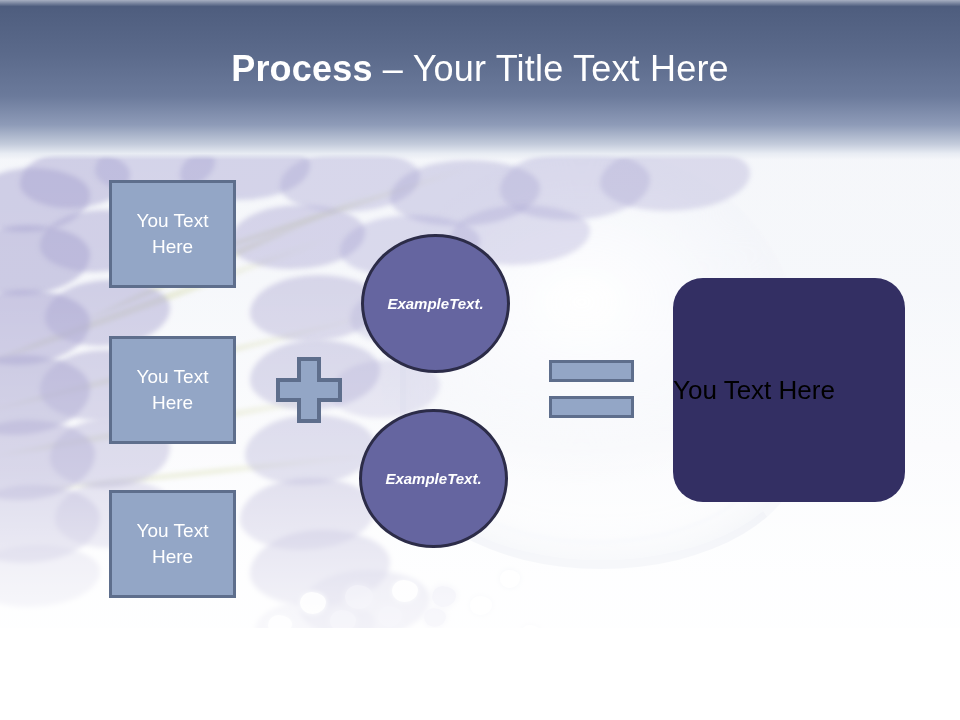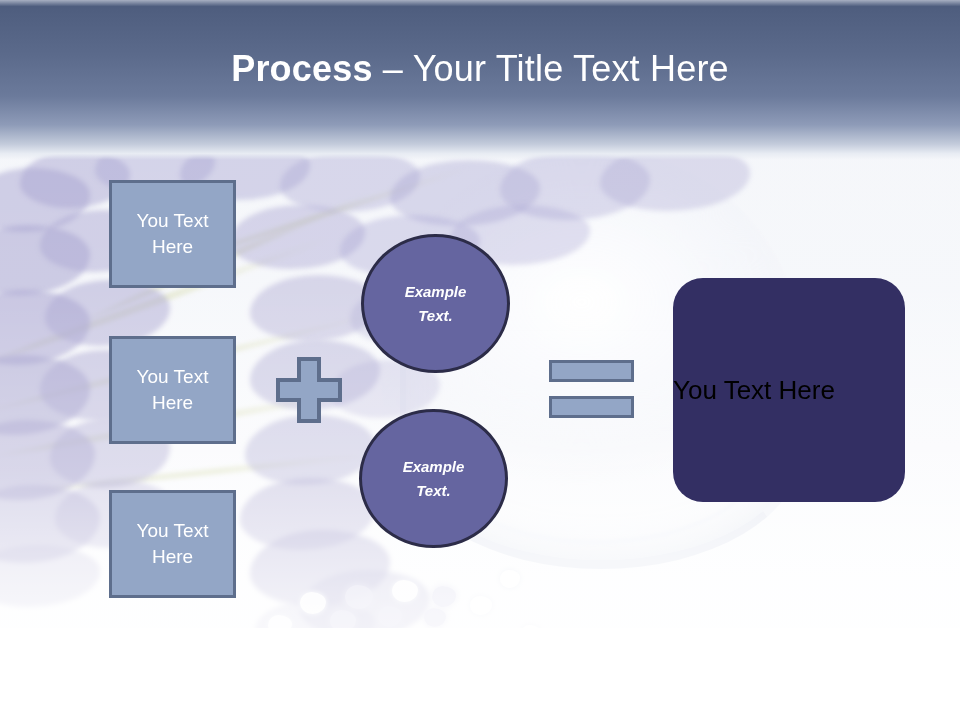--- a/index.html
+++ b/index.html
@@ -182,21 +182,21 @@
   .eq-bar.bottom { top: 36px; }
 
   .circle {
     position: absolute;
     width: 149px; height: 139px;
     border-radius: 50%;
     background: #6565a0;
     border: 3px solid #2c2c48;
     box-sizing: border-box;
     display: flex;
-    flex-direction: column;
+    flex-direction: row;
     align-items: center;
     justify-content: center;
     color: #ffffff;
     font-size: 15px;
     font-weight: bold;
     font-style: italic;
     line-height: 1.55;
     text-align: center;
   }
   #circle-1 { left: 361px; top: 234px; }

